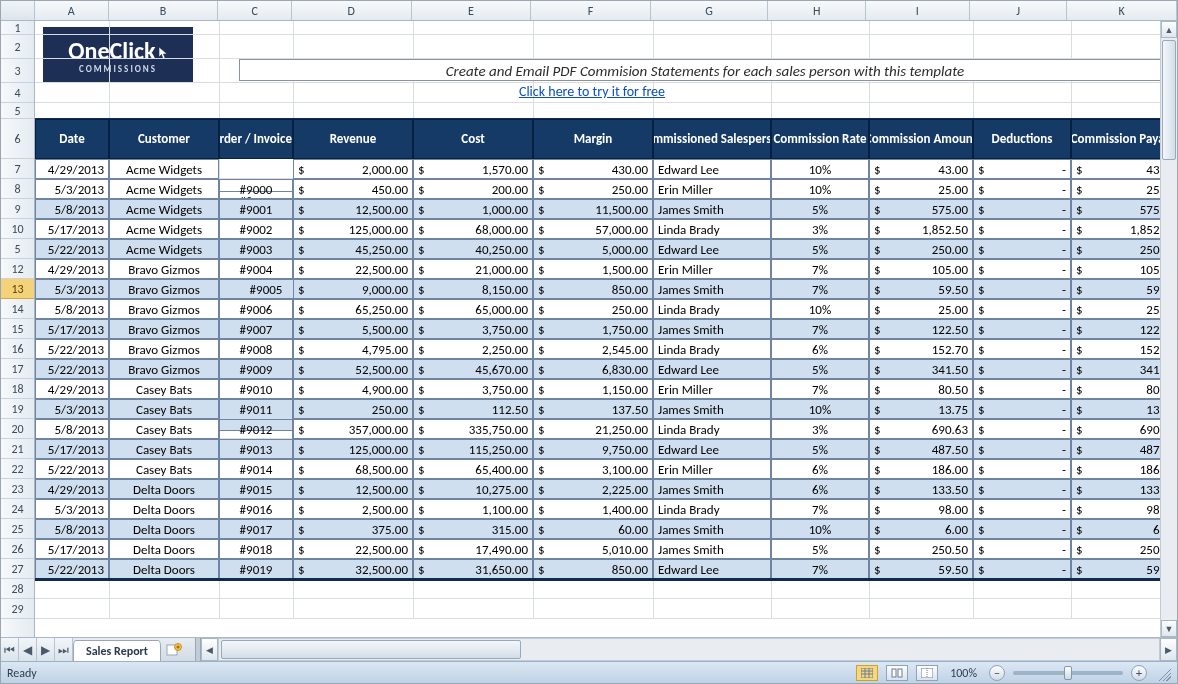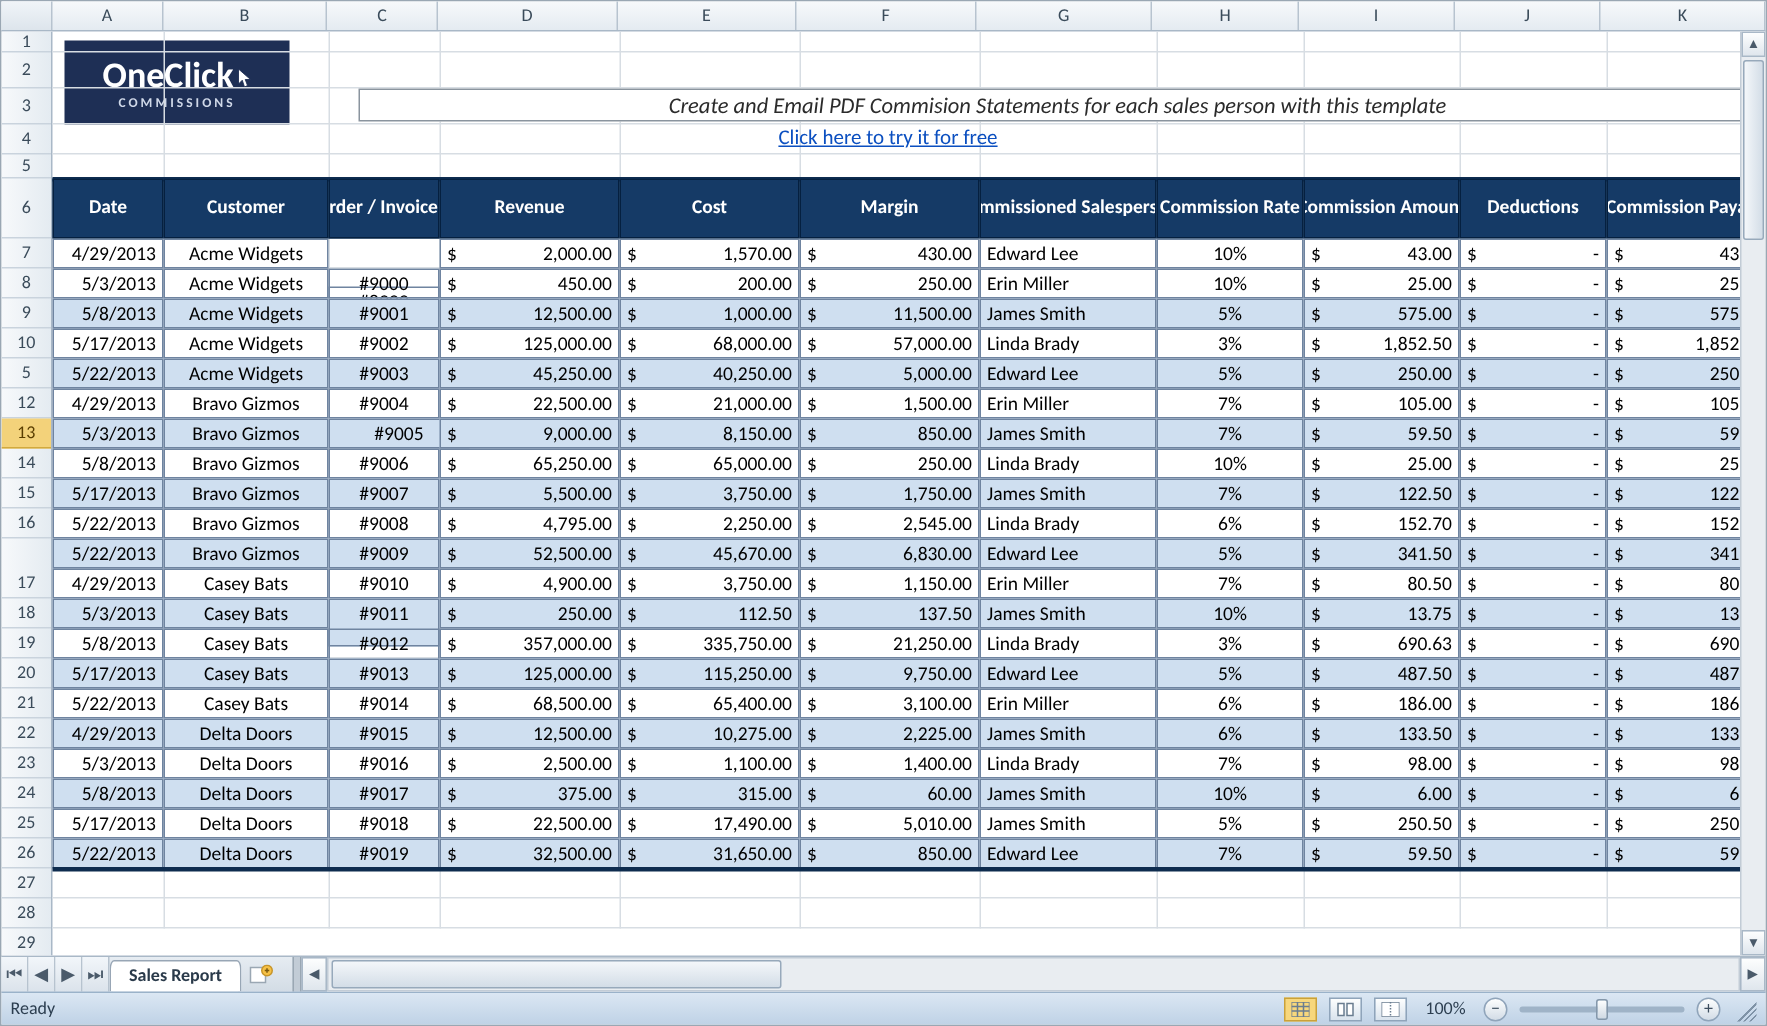--- a/index.html
+++ b/index.html
@@ -281,21 +281,21 @@
           <div class="rh" style="height: 20px; line-height: 20px;">7</div>
           <div class="rh" style="height: 20px; line-height: 20px;">8</div>
           <div class="rh" style="height: 20px; line-height: 20px;">9</div>
           <div class="rh" style="height: 20px; line-height: 20px;">10</div>
           <div class="rh" style="height: 20px; line-height: 20px;">5</div>
           <div class="rh" style="height: 20px; line-height: 20px;">12</div>
           <div class="rh sel" style="height: 20px; line-height: 20px;">13</div>
           <div class="rh" style="height: 20px; line-height: 20px;">14</div>
           <div class="rh" style="height: 20px; line-height: 20px;">15</div>
           <div class="rh" style="height: 20px; line-height: 20px;">16</div>
-          <div class="rh" style="height: 20px; line-height: 20px; margin-top: 20px;">17</div>
+          <div class="rh" style="height: 20px; line-height: 20px;">17</div>
           <div class="rh" style="height: 20px; line-height: 20px;">18</div>
           <div class="rh" style="height: 20px; line-height: 20px;">19</div>
           <div class="rh" style="height: 20px; line-height: 20px;">20</div>
           <div class="rh" style="height: 20px; line-height: 20px;">21</div>
           <div class="rh" style="height: 20px; line-height: 20px;">22</div>
           <div class="rh" style="height: 20px; line-height: 20px;">23</div>
           <div class="rh" style="height: 20px; line-height: 20px;">24</div>
           <div class="rh" style="height: 20px; line-height: 20px;">25</div>
           <div class="rh" style="height: 20px; line-height: 20px;">26</div>
           <div class="rh" style="height: 20px; line-height: 20px;">27</div>

